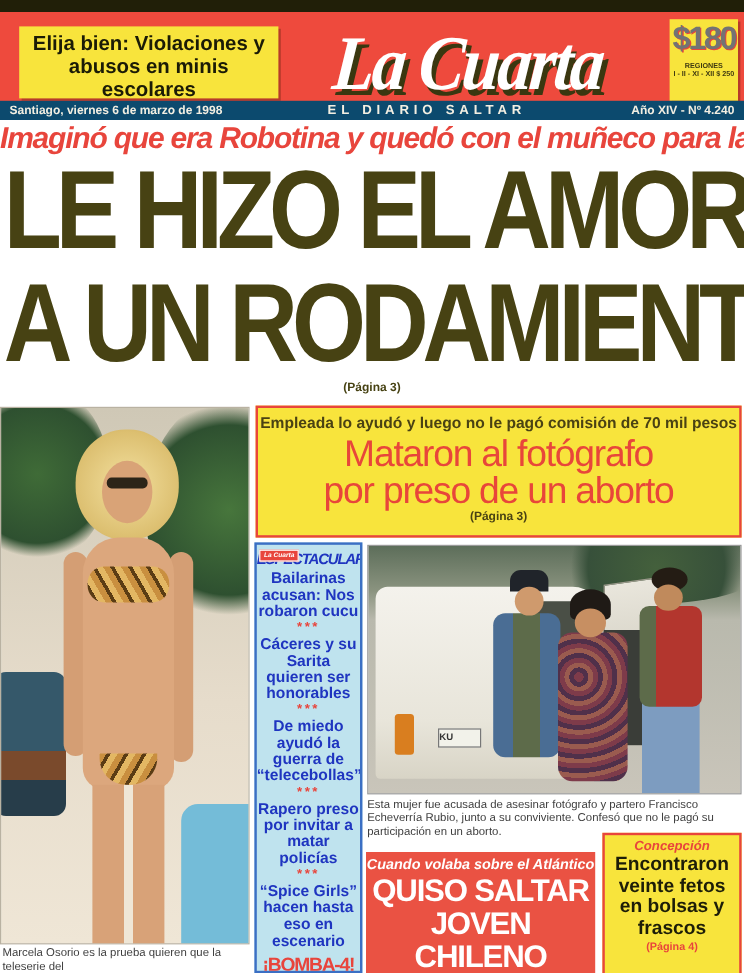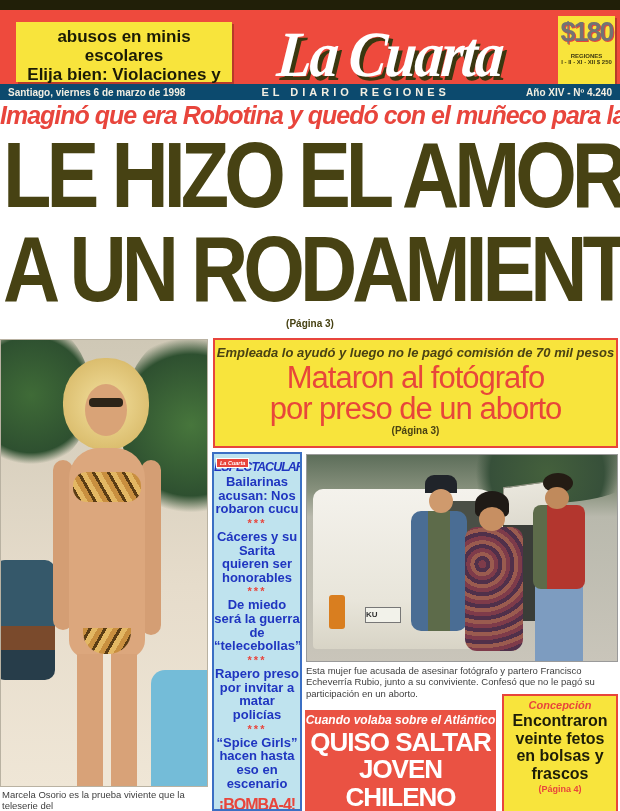--- a/index.html
+++ b/index.html
@@ -63,21 +63,21 @@
            linear-gradient(90deg,#d8a278 0 44%,#efe6d6 44% 56%,#d8a278 56% 100%);}
   .pl-pool{position:absolute;left:150px;top:330px;width:70px;height:120px;background:#74bcd8;border-radius:14px 0 0 0;}
   .pl-bags{position:absolute;left:-6px;top:220px;width:60px;height:120px;border-radius:10px;
            background:linear-gradient(180deg,#35586a 0 55%,#7a4a2c 55% 75%,#273d4a 75% 100%);}
   .caption-left{position:absolute;left:2px;top:790px;width:206px;font-size:9.5px;color:#3e3e3e;
                 line-height:1.15;}
 
   
   .murder-box{position:absolute;left:213px;top:338px;width:405px;height:110px;background:#f8e43c;
               border:2px solid #e8453c;box-sizing:border-box;text-align:center;}
-  .murder-kicker{font-size:13px;font-weight:bold;font-style:italic;color:#4a4213;margin-top:5px;}
+  .murder-kicker{font-size:13px;font-weight:bold;color:#4a4213;margin-top:5px;}
   .murder-headline{font-size:31px;font-weight:normal;color:#e8463a;line-height:1.0;letter-spacing:-1px;margin-top:2px;}
   .murder-pref{font-size:10px;font-weight:bold;color:#4a4213;margin-top:1px;}
 
   
   .espec-col{position:absolute;left:212px;top:452px;width:90px;height:359px;background:#bfe3ee;
              border:2px solid #3b6fc4;box-sizing:border-box;text-align:center;overflow:hidden;}
   .espec-head{position:relative;margin-top:3px;height:16px;}
   .espec-title{font-size:12.5px;font-weight:bold;font-style:italic;color:#1f35c0;letter-spacing:-1px;}
   .espec-badge{position:absolute;left:2px;top:1px;background:#e8453c;color:#fff;font-size:5.5px;font-weight:bold;
                font-style:italic;padding:1px 3px;border:1px solid #fff;}
@@ -129,33 +129,33 @@
   .fetus-pref{font-size:9px;font-weight:bold;color:#e8453c;margin-top:2px;}
 </style>
 </head>
 <body>
 
 <div class="page">
 
   <div class="top-strip"></div>
   <div class="masthead">
     <div class="mast-left-box">
+      <div>Elija bien: Violaciones y</div>
       <div>abusos en minis escolares</div>
-      <div>Elija bien: Violaciones y</div>
       <div class="pref">(Página 7)</div>
     </div>
     <div class="logo">La Cuarta</div>
     <div class="price-box">
       <div class="price-amount">$180</div>
       <div class="price-note1">REGIONES</div>
       <div class="price-note2">I - II - XI - XII  $ 250</div>
     </div>
     <div class="mast-bottom">
       <span class="dateline">Santiago, viernes 6 de marzo de 1998</span>
-      <span class="tagline">EL DIARIO REGIONES</span>
+      <span class="tagline">EL DIARIO SALTAR</span>
       <span class="edition">Año XIV - Nº 4.240</span>
     </div>
   </div>
 
   <div class="kicker-main">Imaginó que era Robotina y quedó con el muñeco para la corneta</div>
   <div class="headline-main">
     <div>LE HIZO EL AMOR</div>
     <div>A UN RODAMIENTO</div>
   </div>
   <div class="pageref-main">(Página 3)</div>
@@ -168,41 +168,41 @@
     <div class="pl-hair"></div>
     <div class="pl-face"></div>
     <div class="pl-shades"></div>
     <div class="pl-arm-l"></div>
     <div class="pl-arm-r"></div>
     <div class="pl-torso"></div>
     <div class="pl-legs"></div>
     <div class="pl-bikini-top"></div>
     <div class="pl-bikini-bot"></div>
   </div>
-  <div class="caption-left">Marcela Osorio es la prueba viviente que la teleserie del</div>
+  <div class="caption-left">Marcela Osorio es la prueba quieren que la teleserie del</div>
 
   <div class="murder-box">
     <div class="murder-kicker">Empleada lo ayudó y luego no le pagó comisión de 70 mil pesos</div>
     <div class="murder-headline">
       <div>Mataron al fotógrafo</div>
       <div>por preso de un aborto</div>
     </div>
     <div class="murder-pref">(Página 3)</div>
   </div>
 
   <div class="espec-col">
     <div class="espec-head">
       <span class="espec-title">ESPECTACULAR</span>
       <span class="espec-badge">La Cuarta</span>
     </div>
     <div class="espec-item">Bailarinas acusan: Nos robaron cucu</div>
     <div class="espec-sep">***</div>
     <div class="espec-item">Cáceres y su Sarita quieren ser honorables</div>
     <div class="espec-sep">***</div>
-    <div class="espec-item">De miedo será la guerra de “telecebollas”</div>
+    <div class="espec-item">De miedo ayudó la guerra de “telecebollas”</div>
     <div class="espec-sep">***</div>
     <div class="espec-item">Rapero preso por invitar a matar policías</div>
     <div class="espec-sep">***</div>
     <div class="espec-item">“Spice Girls” hacen hasta eso en escenario</div>
     <div class="espec-footer">¡BOMBA-4!</div>
   </div>
 
   <div class="photo-van">
     <div class="pv-foliage"></div>
     <div class="pv-van"></div>

